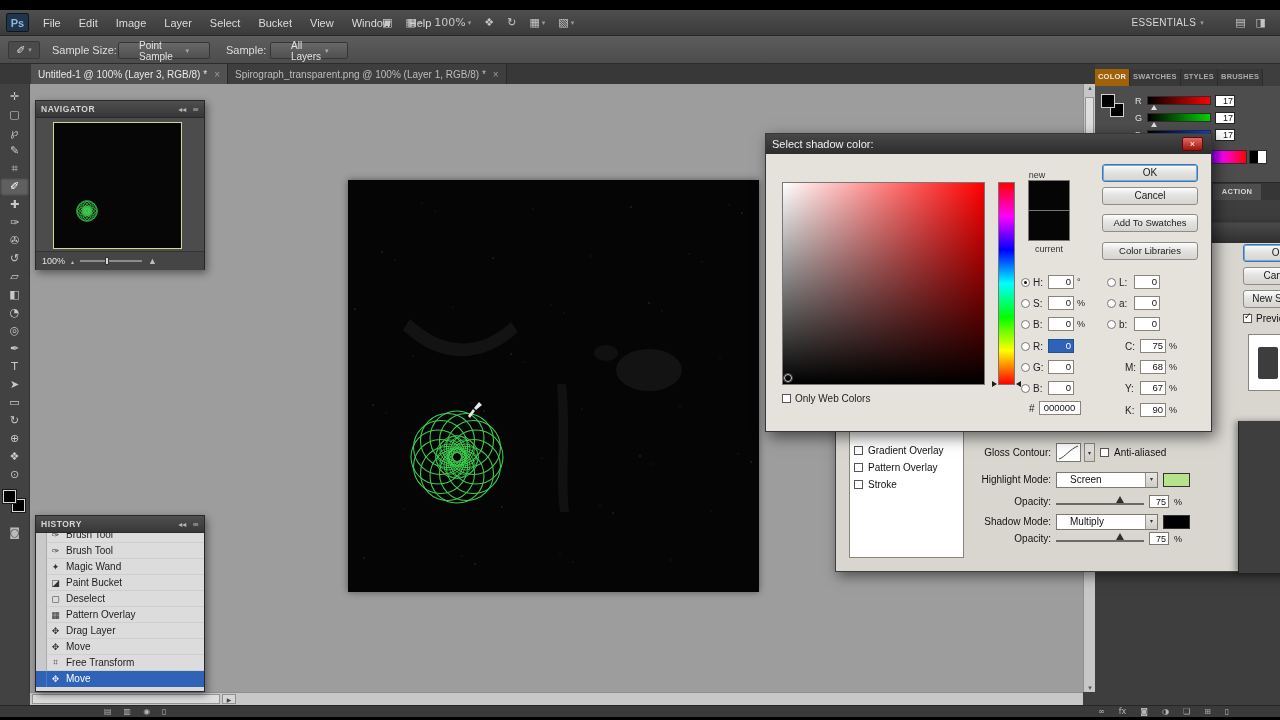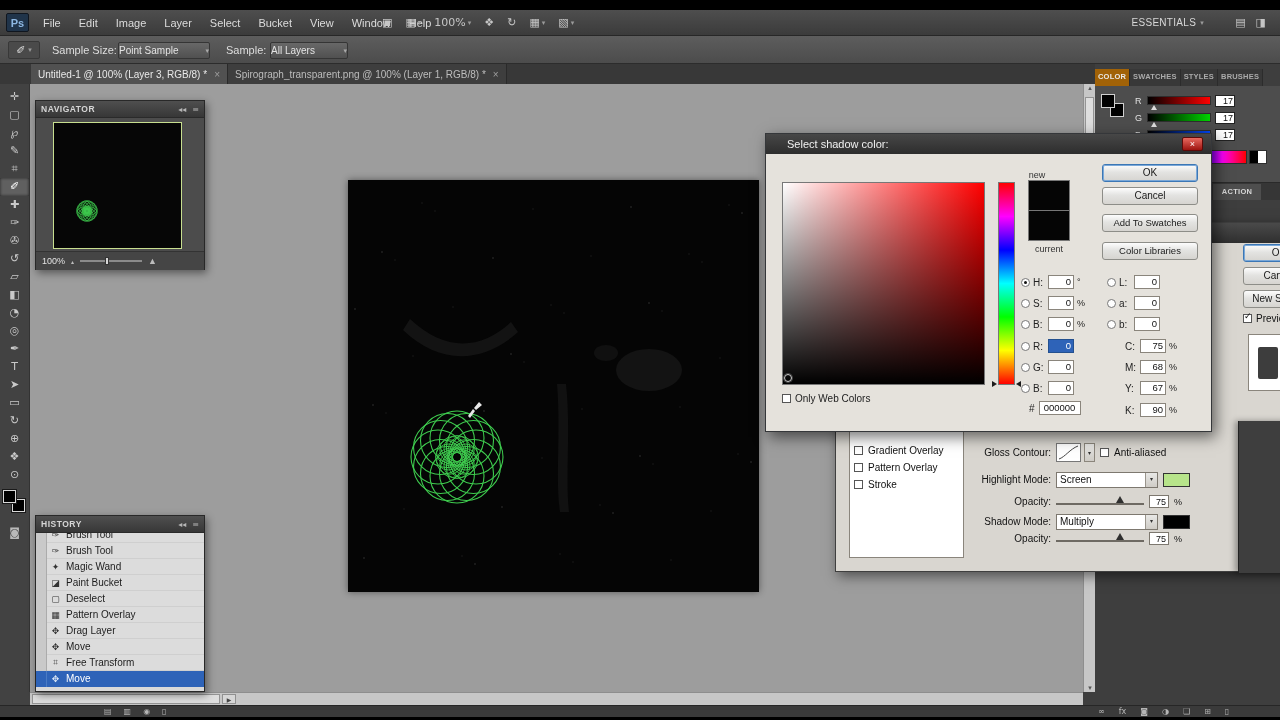--- a/index.html
+++ b/index.html
@@ -23,21 +23,21 @@
   #menu-right-icons{right:14px;top:0;height:25px;display:flex;align-items:center;gap:10px;color:#c4c4c4;font-size:11px;}
 
   
   #optionsbar{left:0;top:36px;width:1280px;height:28px;background:linear-gradient(#5d5d5d,#4c4c4c);border-bottom:1px solid #2c2c2c;}
   #opt-tool{left:8px;top:5px;width:32px;height:18px;background:#4a4a4a;border:1px solid #383838;border-radius:2px;
             color:#ddd;display:flex;align-items:center;justify-content:center;gap:3px;font-size:11px;}
   .opt-label{position:absolute;font-size:11px;color:#dedede;}
   #opt-ss-label{left:52px;top:8px;}
   #opt-s-label{left:226px;top:8px;}
   .opt-dd{position:absolute;height:17px;background:linear-gradient(#686868,#505050);border:1px solid #353535;border-radius:2px;
-          color:#e3e3e3;font-size:10px;display:flex;align-items:center;justify-content:space-between;padding:0 0;}
+          color:#e3e3e3;font-size:10px;display:flex;align-items:center;justify-content:space-between;padding:0 20px;}
   #opt-ss{left:118px;top:6px;width:92px;}
   #opt-s{left:270px;top:6px;width:78px;}
   .dd-chev{font-size:7px;color:#aaa;margin-left:4px;}
 
   
   #tabbar{left:0;top:64px;width:1095px;height:23px;background:#383838;border-bottom:1px solid #2a2a2a;}
   #doc-tabs{position:absolute;left:31px;top:0;height:20px;display:flex;}
   .doc-tab{display:flex;align-items:center;padding:0 7px;font-size:10px;background:#3e3e3e;color:#bdbdbd;border-right:1px solid #2a2a2a;white-space:nowrap;}
   .doc-tab.active{background:#515151;color:#e8e8e8;}
   .doc-close{margin-left:7px;font-size:10px;color:#9f9f9f;}
@@ -128,21 +128,21 @@
   #ls-styles{position:absolute;left:13px;top:22px;width:115px;height:313px;background:#fff;border:1px solid #8a857c;padding-top:196px;}
   .ls-item{display:flex;align-items:center;height:17px;padding-left:4px;gap:5px;}
   .ls-check{width:9px;height:9px;border:1px solid #555;background:#fff;flex:none;}
   .ls-item-label{font-size:10px;color:#111;white-space:nowrap;}
   .ls-row{position:absolute;display:flex;align-items:center;gap:5px;height:19px;}
   .ls-label{font-size:10px;color:#111;width:75px;text-align:right;flex:none;}
   #contour-box{width:25px;height:19px;background:#fff;border:1px solid #777;}
   #contour-arrow{width:11px;height:19px;background:linear-gradient(#e8e8e6,#cfccc6);border:1px solid #8b867c;
                  font-size:6px;text-align:center;line-height:18px;color:#333;margin-left:-2px;}
   .ls-select{width:102px;height:16px;background:#fff;border:1px solid #7d786f;font-size:10px;color:#111;
-             display:flex;align-items:center;justify-content:space-between;padding-left:3px;}
+             display:flex;align-items:center;justify-content:space-between;padding-left:13px;}
   .ls-dd{width:12px;height:14px;background:linear-gradient(#e8e8e6,#cfccc6);border-left:1px solid #9a958c;
          font-size:6px;text-align:center;line-height:13px;color:#333;}
   .ls-swatch{width:27px;height:14px;border:1px solid #333;}
   .ls-slider{position:relative;width:88px;height:14px;}
   .ls-slider .trk{position:absolute;left:0;top:8px;width:100%;height:2px;background:#6e6a63;}
   .ls-slider .th{position:absolute;left:68%;top:1px;width:0;height:0;border-left:4px solid transparent;border-right:4px solid transparent;border-bottom:7px solid #2f2f2f;}
   .ls-opval{width:20px;height:13px;background:#fff;border:1px solid #7d786f;font-size:9px;text-align:right;padding-right:2px;line-height:12px;color:#111;}
   .ls-pct{font-size:9px;color:#111;}
   .cbx{width:9px;height:9px;border:1px solid #555;background:#fff;display:inline-block;position:relative;flex:none;}
   .cbx .ck{position:absolute;left:0;top:-4px;font-size:9px;color:#111;}
@@ -153,21 +153,21 @@
   #ls-preview-label{font-size:10px;color:#111;}
   #ls-prevthumb{position:absolute;left:412px;top:111px;width:40px;height:57px;background:#fff;border:1px solid #8a857c;}
   #ls-prevblob{position:absolute;left:9px;top:12px;width:20px;height:32px;background:#3d3d3d;border-radius:2px;}
   #ls-dockpatch{position:absolute;left:402px;top:198px;width:105px;height:152px;background:#3e3e3e;
                 border-left:1px solid #222;box-shadow:-3px 0 6px rgba(0,0,0,.35);}
 
   
   #picker{left:765px;top:133px;width:447px;height:299px;background:#e5e2dc;border:1px solid #35373a;
           box-shadow:4px 5px 14px rgba(0,0,0,.55);z-index:50;}
   #pk-titlebar{position:absolute;left:0;top:0;width:100%;height:20px;background:linear-gradient(#474747,#2d2d2d);display:flex;align-items:center;}
-  #pk-title{font-size:11px;color:#f0f0f0;padding-left:21px;}
+  #pk-title{font-size:11px;color:#f0f0f0;padding-left:6px;}
   #pk-close{position:absolute;right:8px;top:3px;width:21px;height:14px;background:linear-gradient(#e9695f,#9c1410);
             border:1px solid #5d0a08;border-radius:2px;color:#fff;font-size:9px;text-align:center;line-height:12px;}
   #pk-field{position:absolute;left:16px;top:48px;width:203px;height:203px;border:1px solid #777;
             background:linear-gradient(to top,#000,rgba(0,0,0,0)),linear-gradient(to right,#fff,rgba(255,255,255,0)),#f00;}
   #pk-field-marker{position:absolute;left:1px;bottom:2px;width:8px;height:8px;border:1px solid #cfcfcf;border-radius:50%;box-shadow:0 0 0 1px #444;}
   #pk-hue{position:absolute;left:232px;top:48px;width:17px;height:203px;border:1px solid #777;
           background:linear-gradient(#f00,#f0f,#00f,#0ff,#0f0,#ff0,#f00);}
   .hue-l{position:absolute;left:-7px;bottom:-3px;width:0;height:0;border-top:3px solid transparent;border-bottom:3px solid transparent;border-left:5px solid #1c1c1c;}
   .hue-r{position:absolute;right:-7px;bottom:-3px;width:0;height:0;border-top:3px solid transparent;border-bottom:3px solid transparent;border-right:5px solid #1c1c1c;}
   #pk-new-label{position:absolute;left:250px;top:36px;width:42px;text-align:center;font-size:9px;color:#333;}

